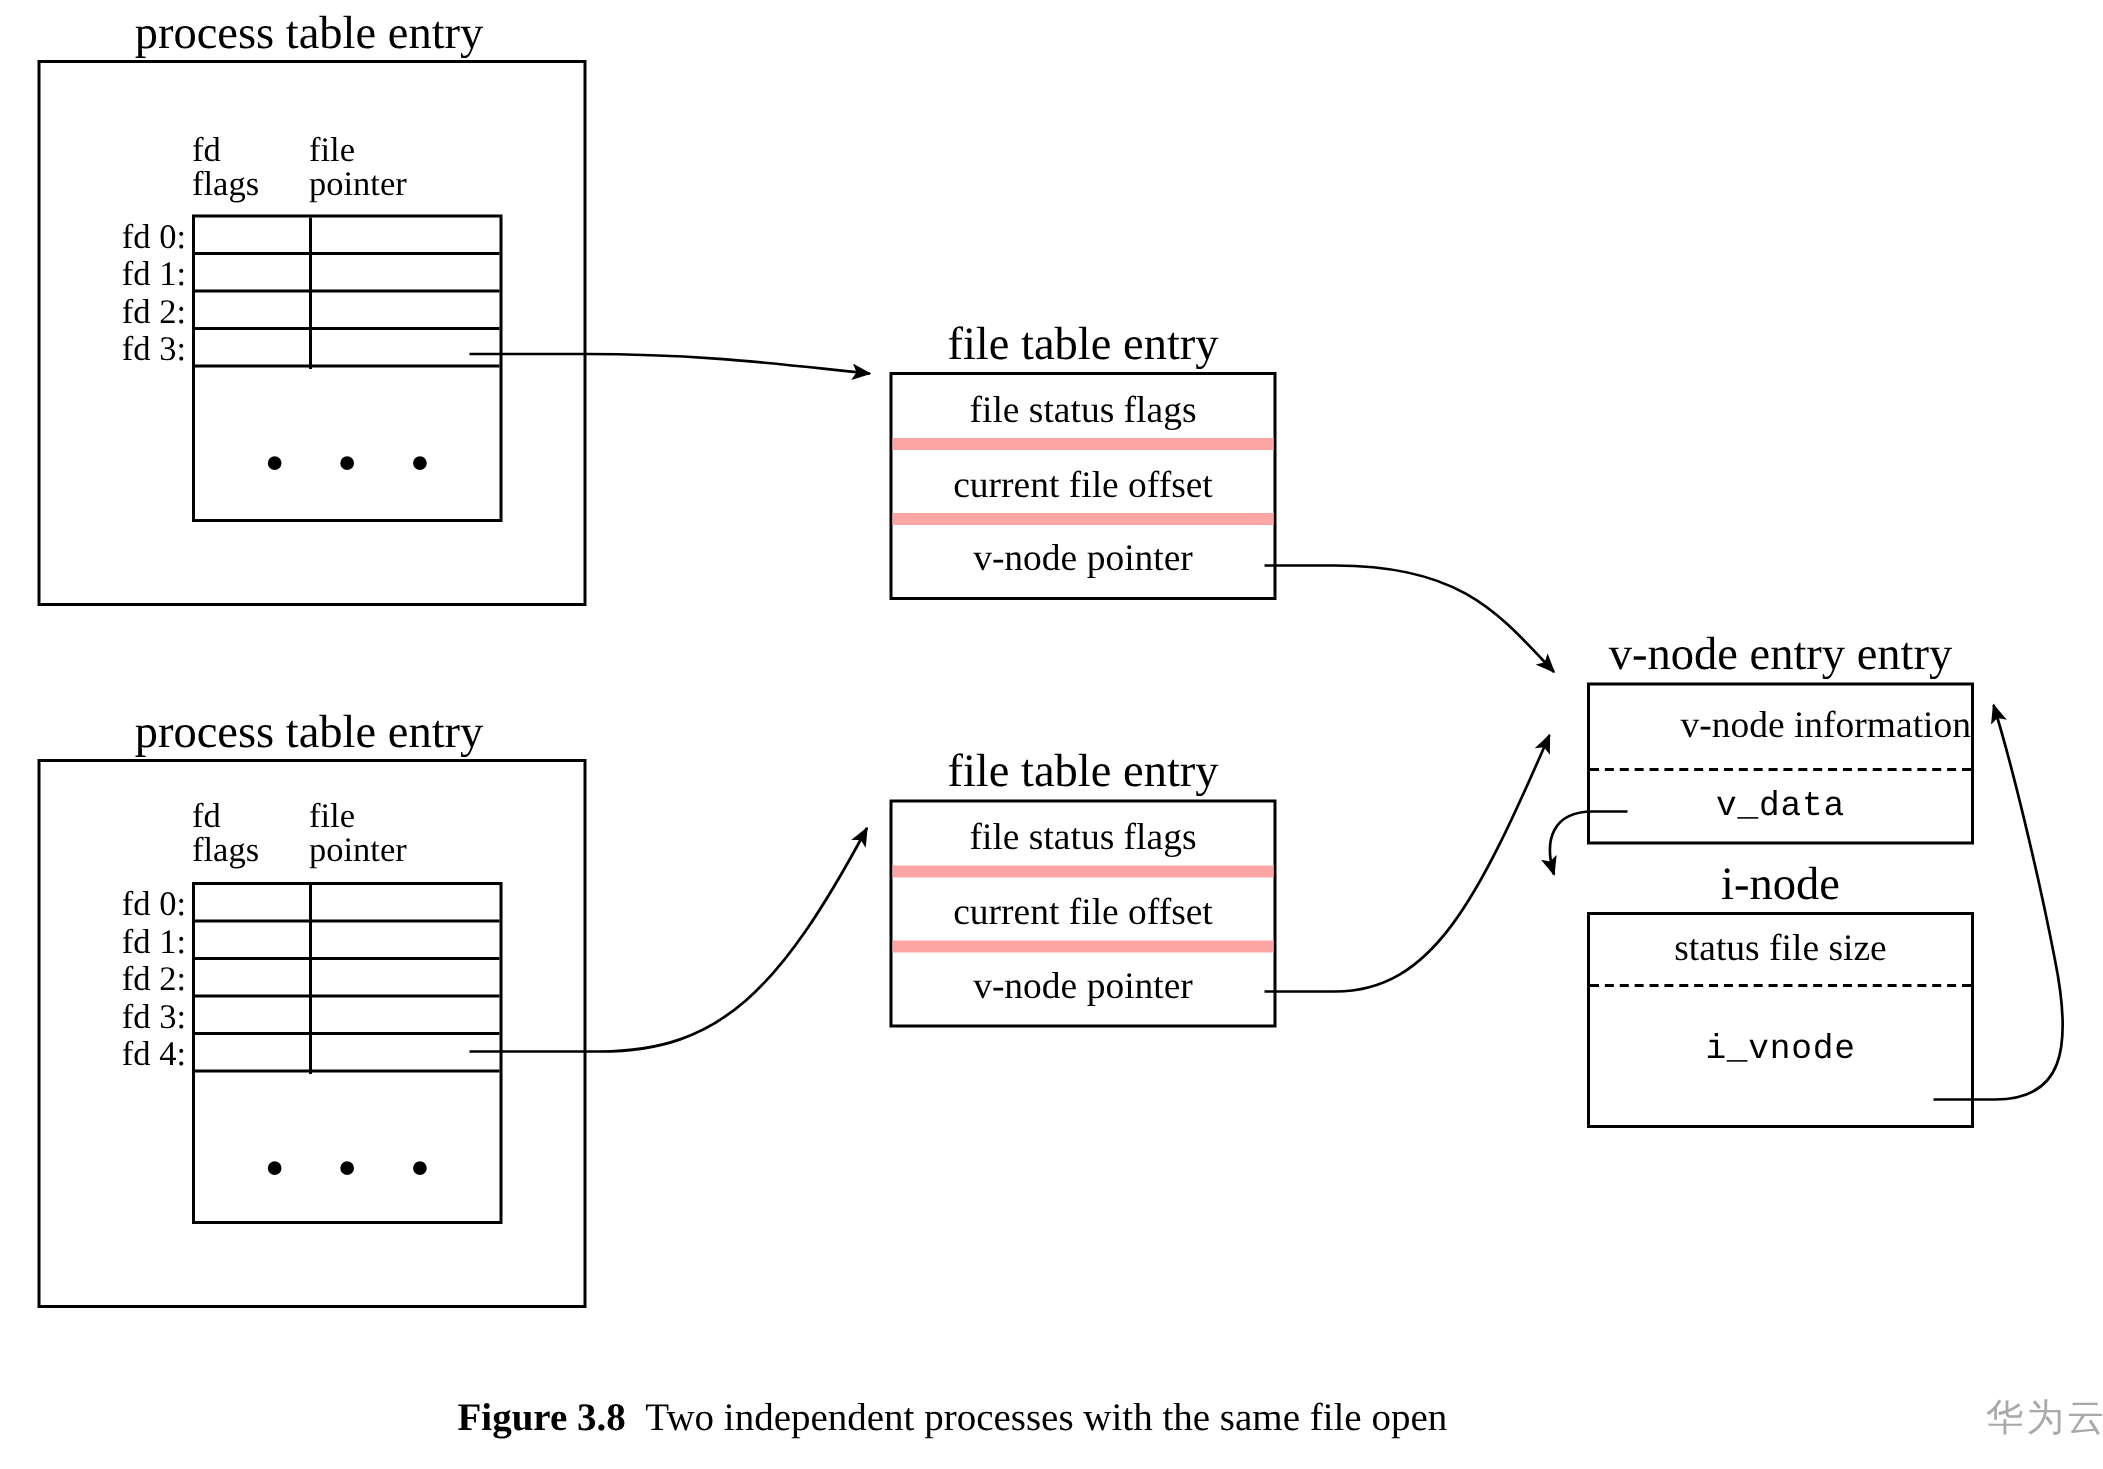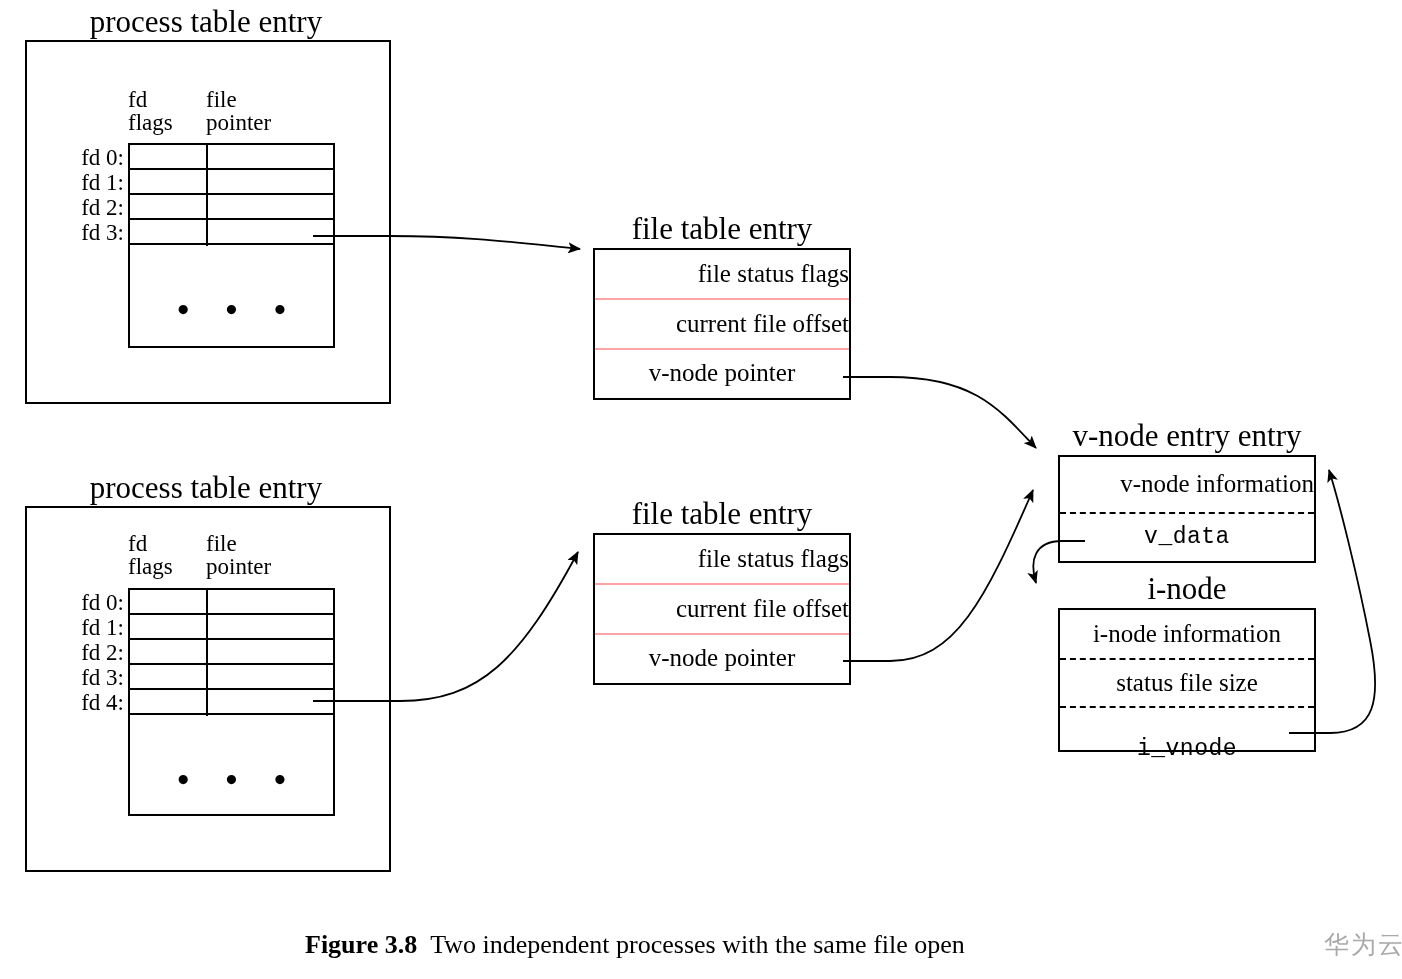--- a/index.html
+++ b/index.html
@@ -88,21 +88,21 @@
     border: 2px solid #000;
     box-sizing: border-box;
   }
   .struct-row {
     box-sizing: border-box;
     text-align: center;
     font-size: 25px;
     white-space: nowrap;
     position: relative;
   }
-  .struct-row.solid-sep { border-bottom: 2px solid #fca5a5; text-align: right; }
+  .struct-row.solid-sep { border-bottom: 8px solid #fca5a5; }
   .struct-row.dash-sep {
     border-bottom: 2px dashed #000;
   }
   .mono {
     font-family: "Liberation Mono", "DejaVu Sans Mono", monospace;
     font-size: 23px;
     letter-spacing: 0.5px;
   }
 
   
@@ -259,21 +259,20 @@
   <div class="caption-label" style="left:1058px; top:420px; width:258px;">v-node entry entry</div>
 
   <div class="struct-box" style="left:1058px; top:455px; width:258px; height:108px;">
     <div class="struct-row dash-sep" style="height:57px; line-height:54px;text-align:right;">v-node information</div>
     <div class="struct-row mono" style="height:47px; line-height:46px;">v_data</div>
   </div>
 
   <div class="caption-label" style="left:1058px; top:573px; width:258px;">i-node</div>
 
   <div class="struct-box" style="left:1058px; top:608px; width:258px; height:144px;">
-    <div class="struct-row dash-sep" style="height:50px; line-height:48px;">i-node information</div>
     <div class="struct-row dash-sep" style="height:48px; line-height:46px;">status file size</div>
     <div class="struct-row mono" style="height:42px; line-height:42px;margin-top:20px;">i_vnode</div>
   </div>
 
   <div class="figure-caption" style="left:305px; top:930px;">
     <span class="figno">Figure 3.8</span><span>&nbsp;&nbsp;</span><span>Two independent processes with the same file open</span>
   </div>
 
   <div class="watermark" style="left:1324px; top:928px;">华为云社区</div>
 

